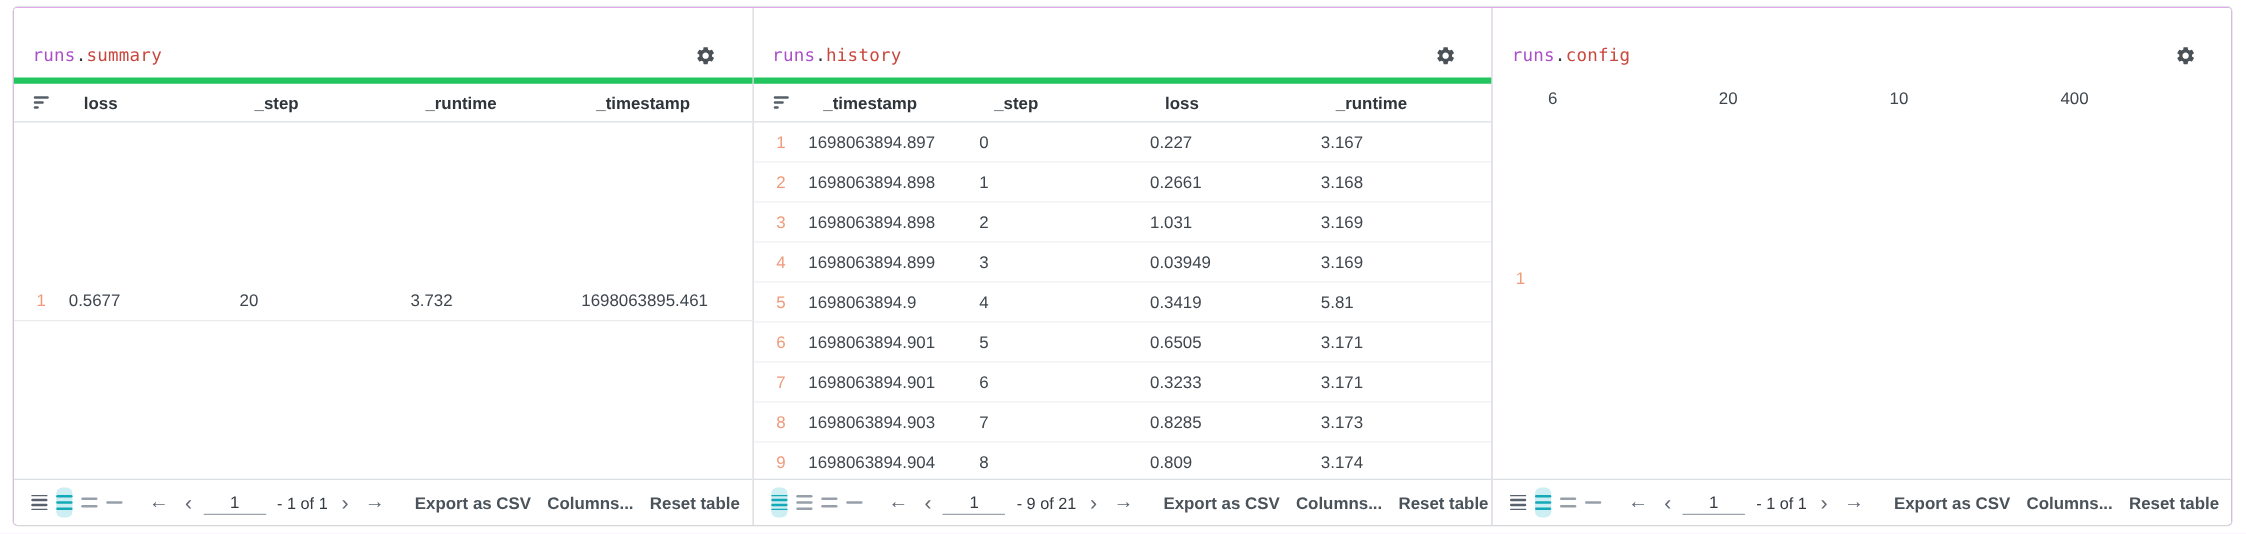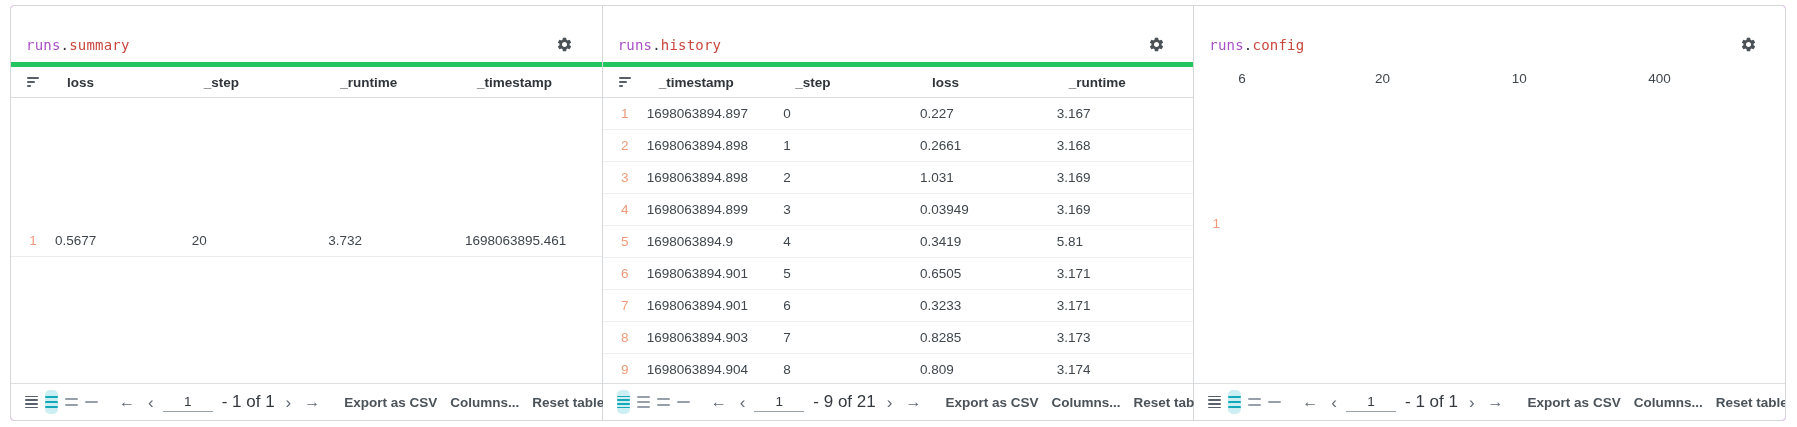--- a/index.html
+++ b/index.html
@@ -61,21 +61,21 @@
   .density.d2 i { height: 2.6px; margin: 1.6px 0; }
   .density.d1 i { height: 2.6px; }
   .density.selected { background: #cdeef2; }
   .density.selected i { background: #13a9b8; }
   .nav-arrow { color: #5f6873; font-size: 16px; line-height: 1; cursor: pointer; padding: 0 4px; }
   .nav-arrow.chev { font-size: 17px; padding: 0 2px; }
   .nav-arrow.first { margin-left: 10px; }
   .page-input { width: 50px; border: none; border-bottom: 1px solid #9aa3ac; background: transparent;
     text-align: center; font-size: 13.5px; color: #343a40; font-family: "Liberation Sans", sans-serif;
     padding: 2px 0 2px 0; outline: none; }
-  .range-label { font-size: 17px; color: #343a40; white-space: nowrap; margin: 0 2px; }
+  .range-label { font-size: 13px; color: #343a40; white-space: nowrap; margin: 0 2px; }
   .foot-btn { font-size: 13.5px; font-weight: 700; color: #4a525a; white-space: nowrap;
     cursor: pointer; background: none; border: none; font-family: "Liberation Sans", sans-serif; padding: 0 3px; }
   .foot-btn.export { margin-left: 10px; }
 </style>
 </head>
 <body>
 
 <div class="board">
 
   <div class="panel">

